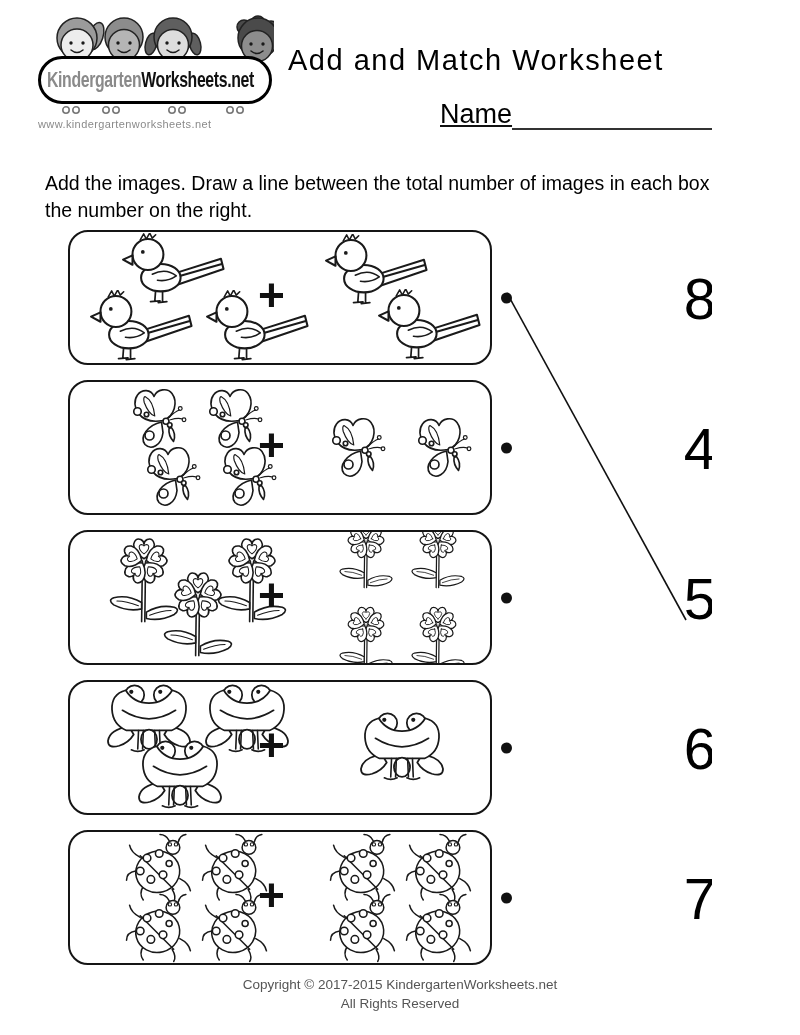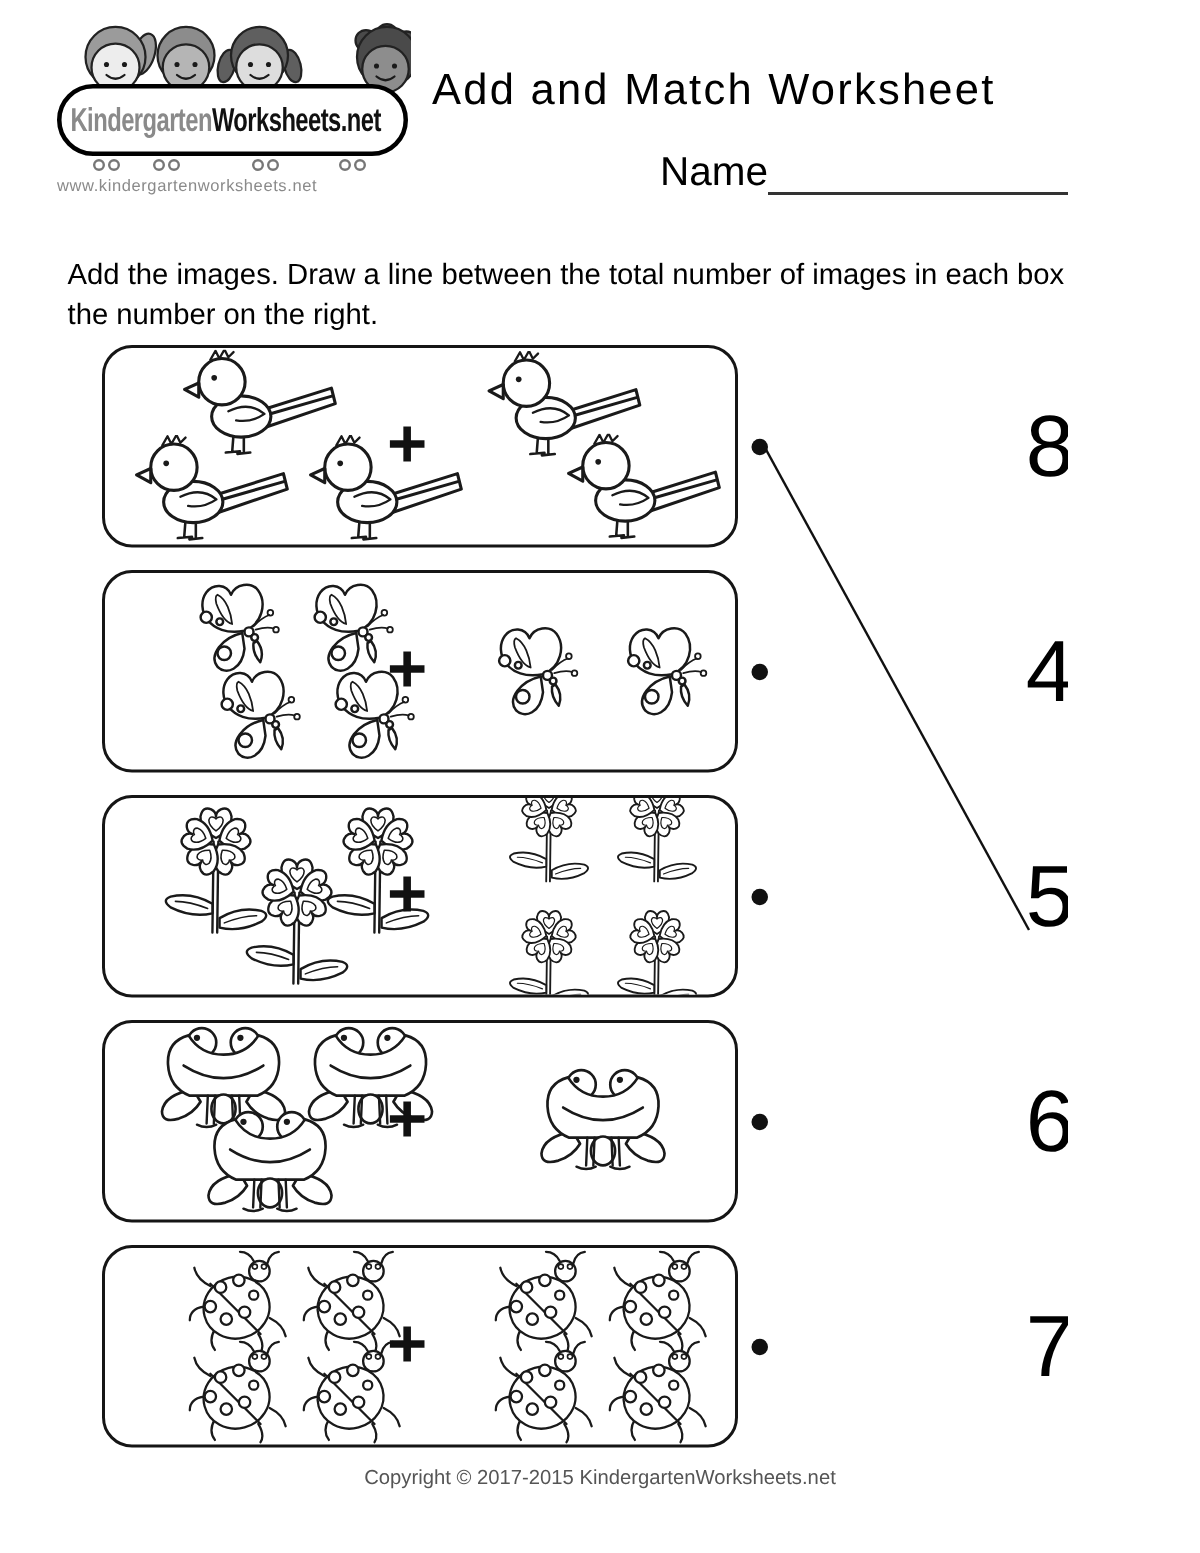--- a/index.html
+++ b/index.html
@@ -17,21 +17,21 @@
                      font-size:22px; font-weight:700; letter-spacing:-0.5px; }
   .logo-sign-inner .lt1 { color:#8a8a8a; }
   .logo-sign-inner .lt2 { color:#111; }
   .logo-feet { position:absolute; left:0; top:91px; }
   .logo-url { position:absolute; left:0; top:104px; width:236px; font-size:11px;
               color:#8a8a8a; letter-spacing:0.4px; }
 
   
   .title { position:absolute; left:288px; top:44px; font-size:29px; font-weight:400;
            letter-spacing:1.5px; color:#000; }
-  .name-row { position:absolute; left:440px; top:98px; display:flex; align-items:flex-end; }
+  .name-row { position:absolute; left:440px; top:98px; display:flex; align-items:flex-end;text-decoration:underline; }
   .name-label { font-size:27px; color:#000; }
   .name-line { display:inline-block; width:238px; border-bottom:2.5px solid #333; height:32px; }
 
   .instructions { position:absolute; left:45px; top:170px; width:712px;
                   font-size:19.5px; line-height:27px; color:#000; }
 
   
   .row { position:absolute; left:68px; width:700px; height:135px; }
   .row1{top:230px} .row2{top:380px} .row3{top:530px} .row4{top:680px} .row5{top:830px}
 
@@ -436,15 +436,16 @@
     <div class="dot"></div>
     <div class="number">7</div>
   </div>
 
   <svg class="match-line-svg" width="800" height="1035" viewBox="0 0 800 1035">
     <line x1="507" y1="293" x2="686" y2="620" stroke="#111" stroke-width="1.6"></line>
   </svg>
 
   <div class="footer">
     <div>Copyright © 2017-2015 KindergartenWorksheets.net</div>
+    <div>All Rights Reserved</div>
   </div>
 
 </div>
 
 </body></html>

